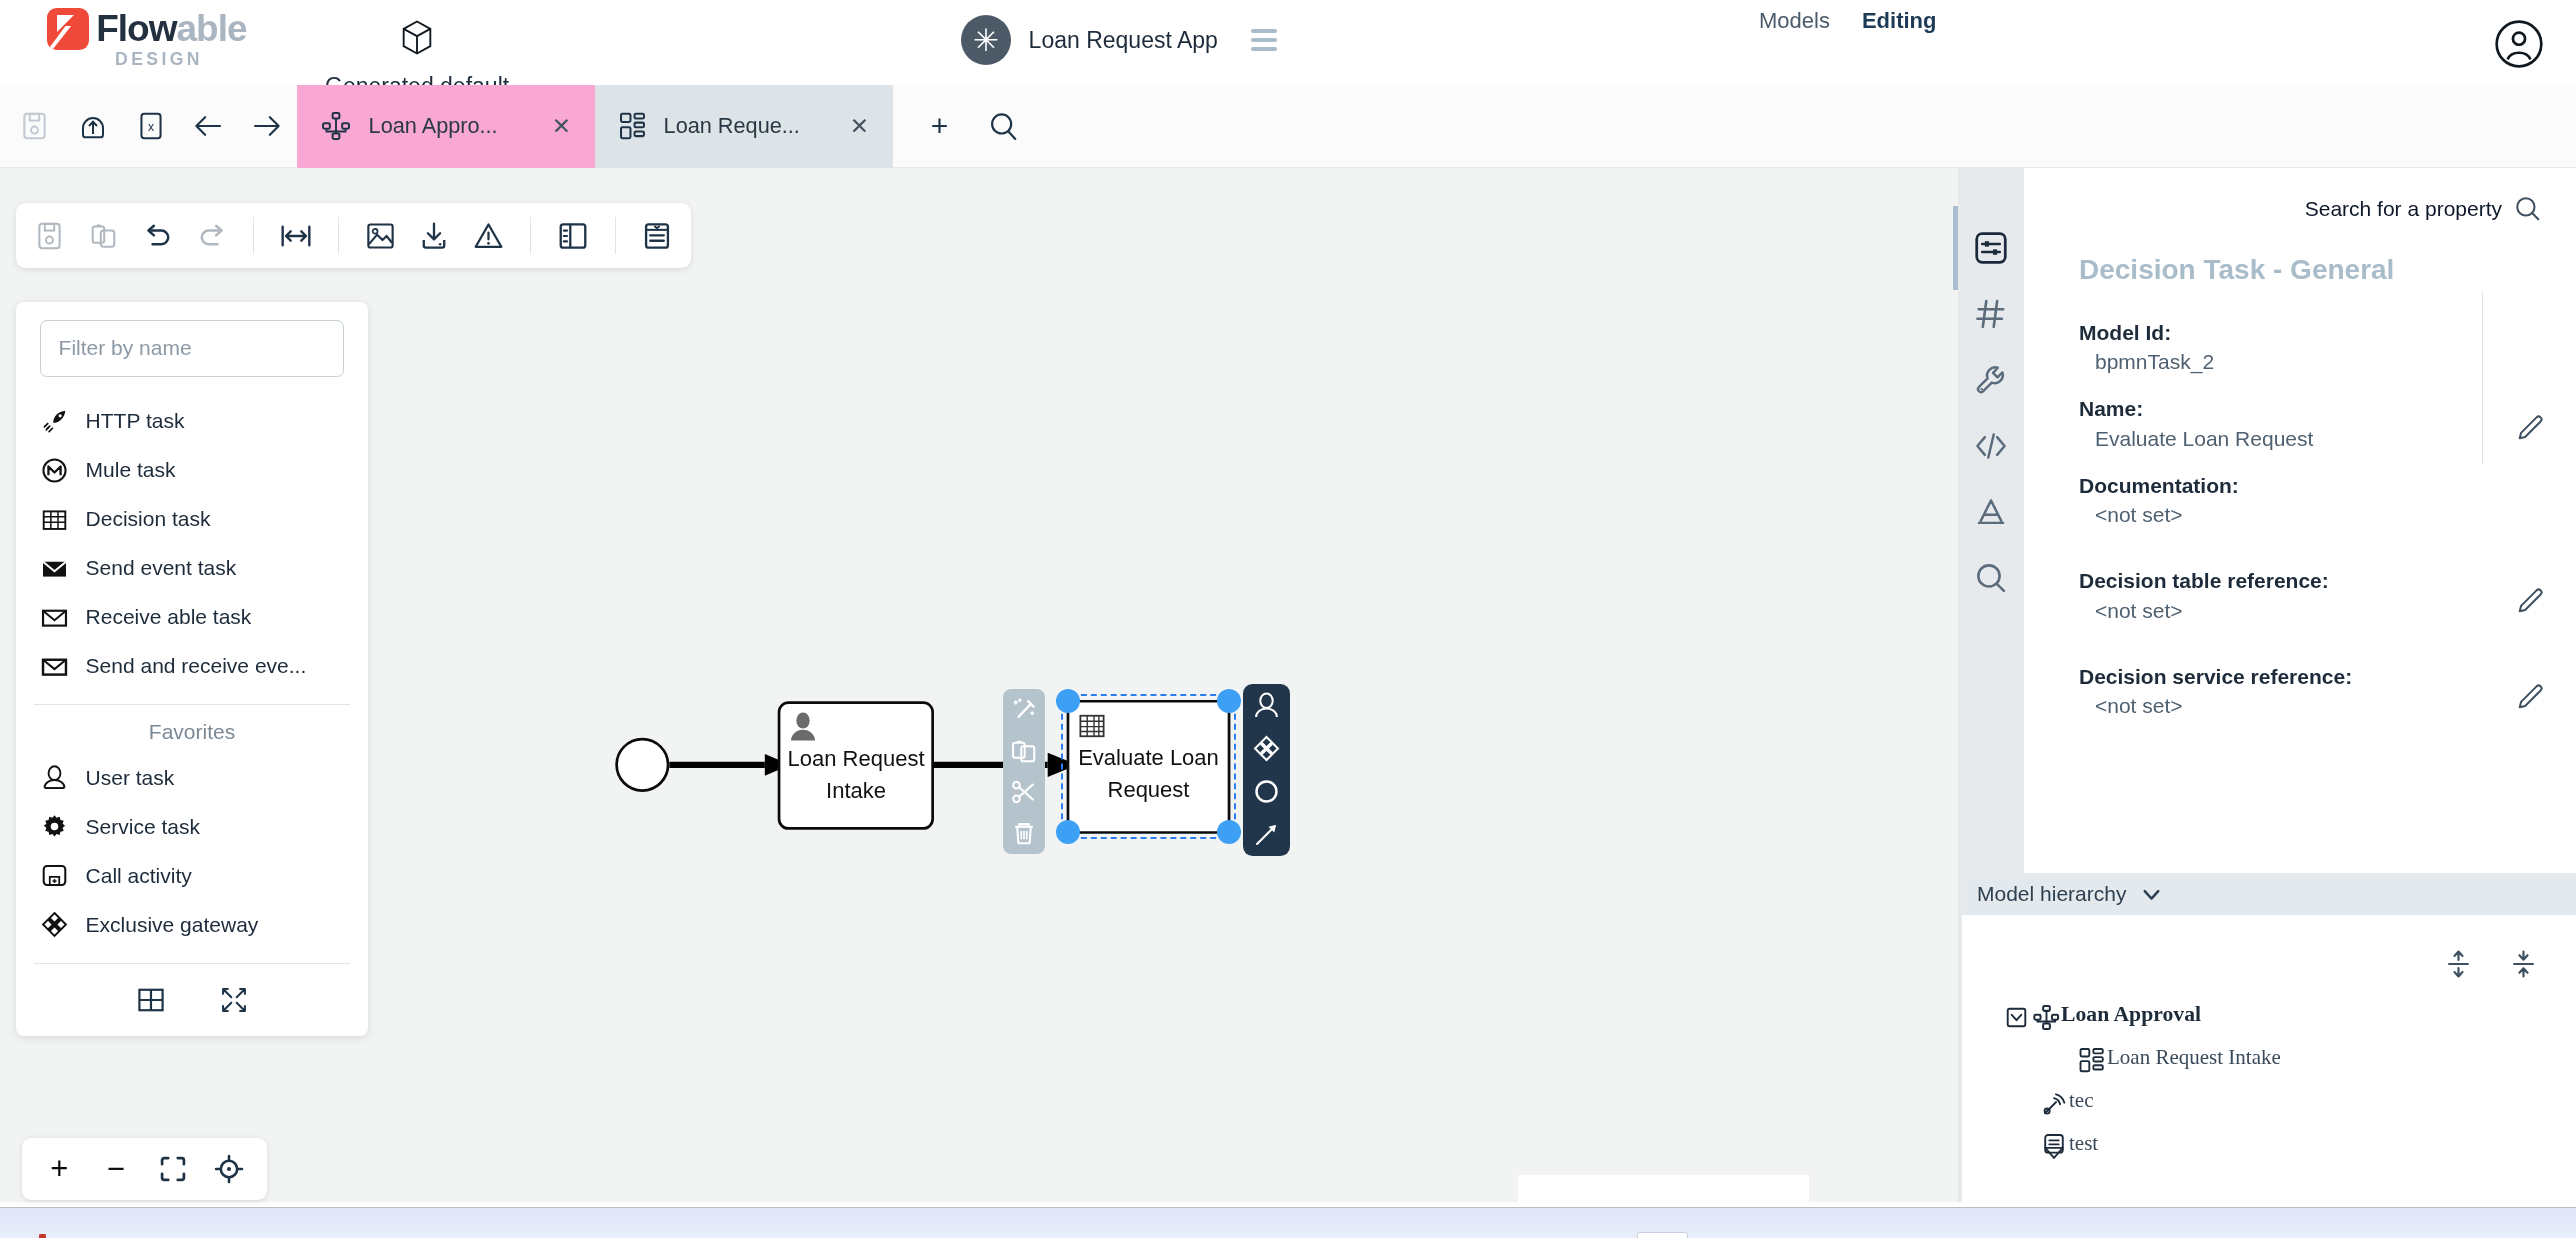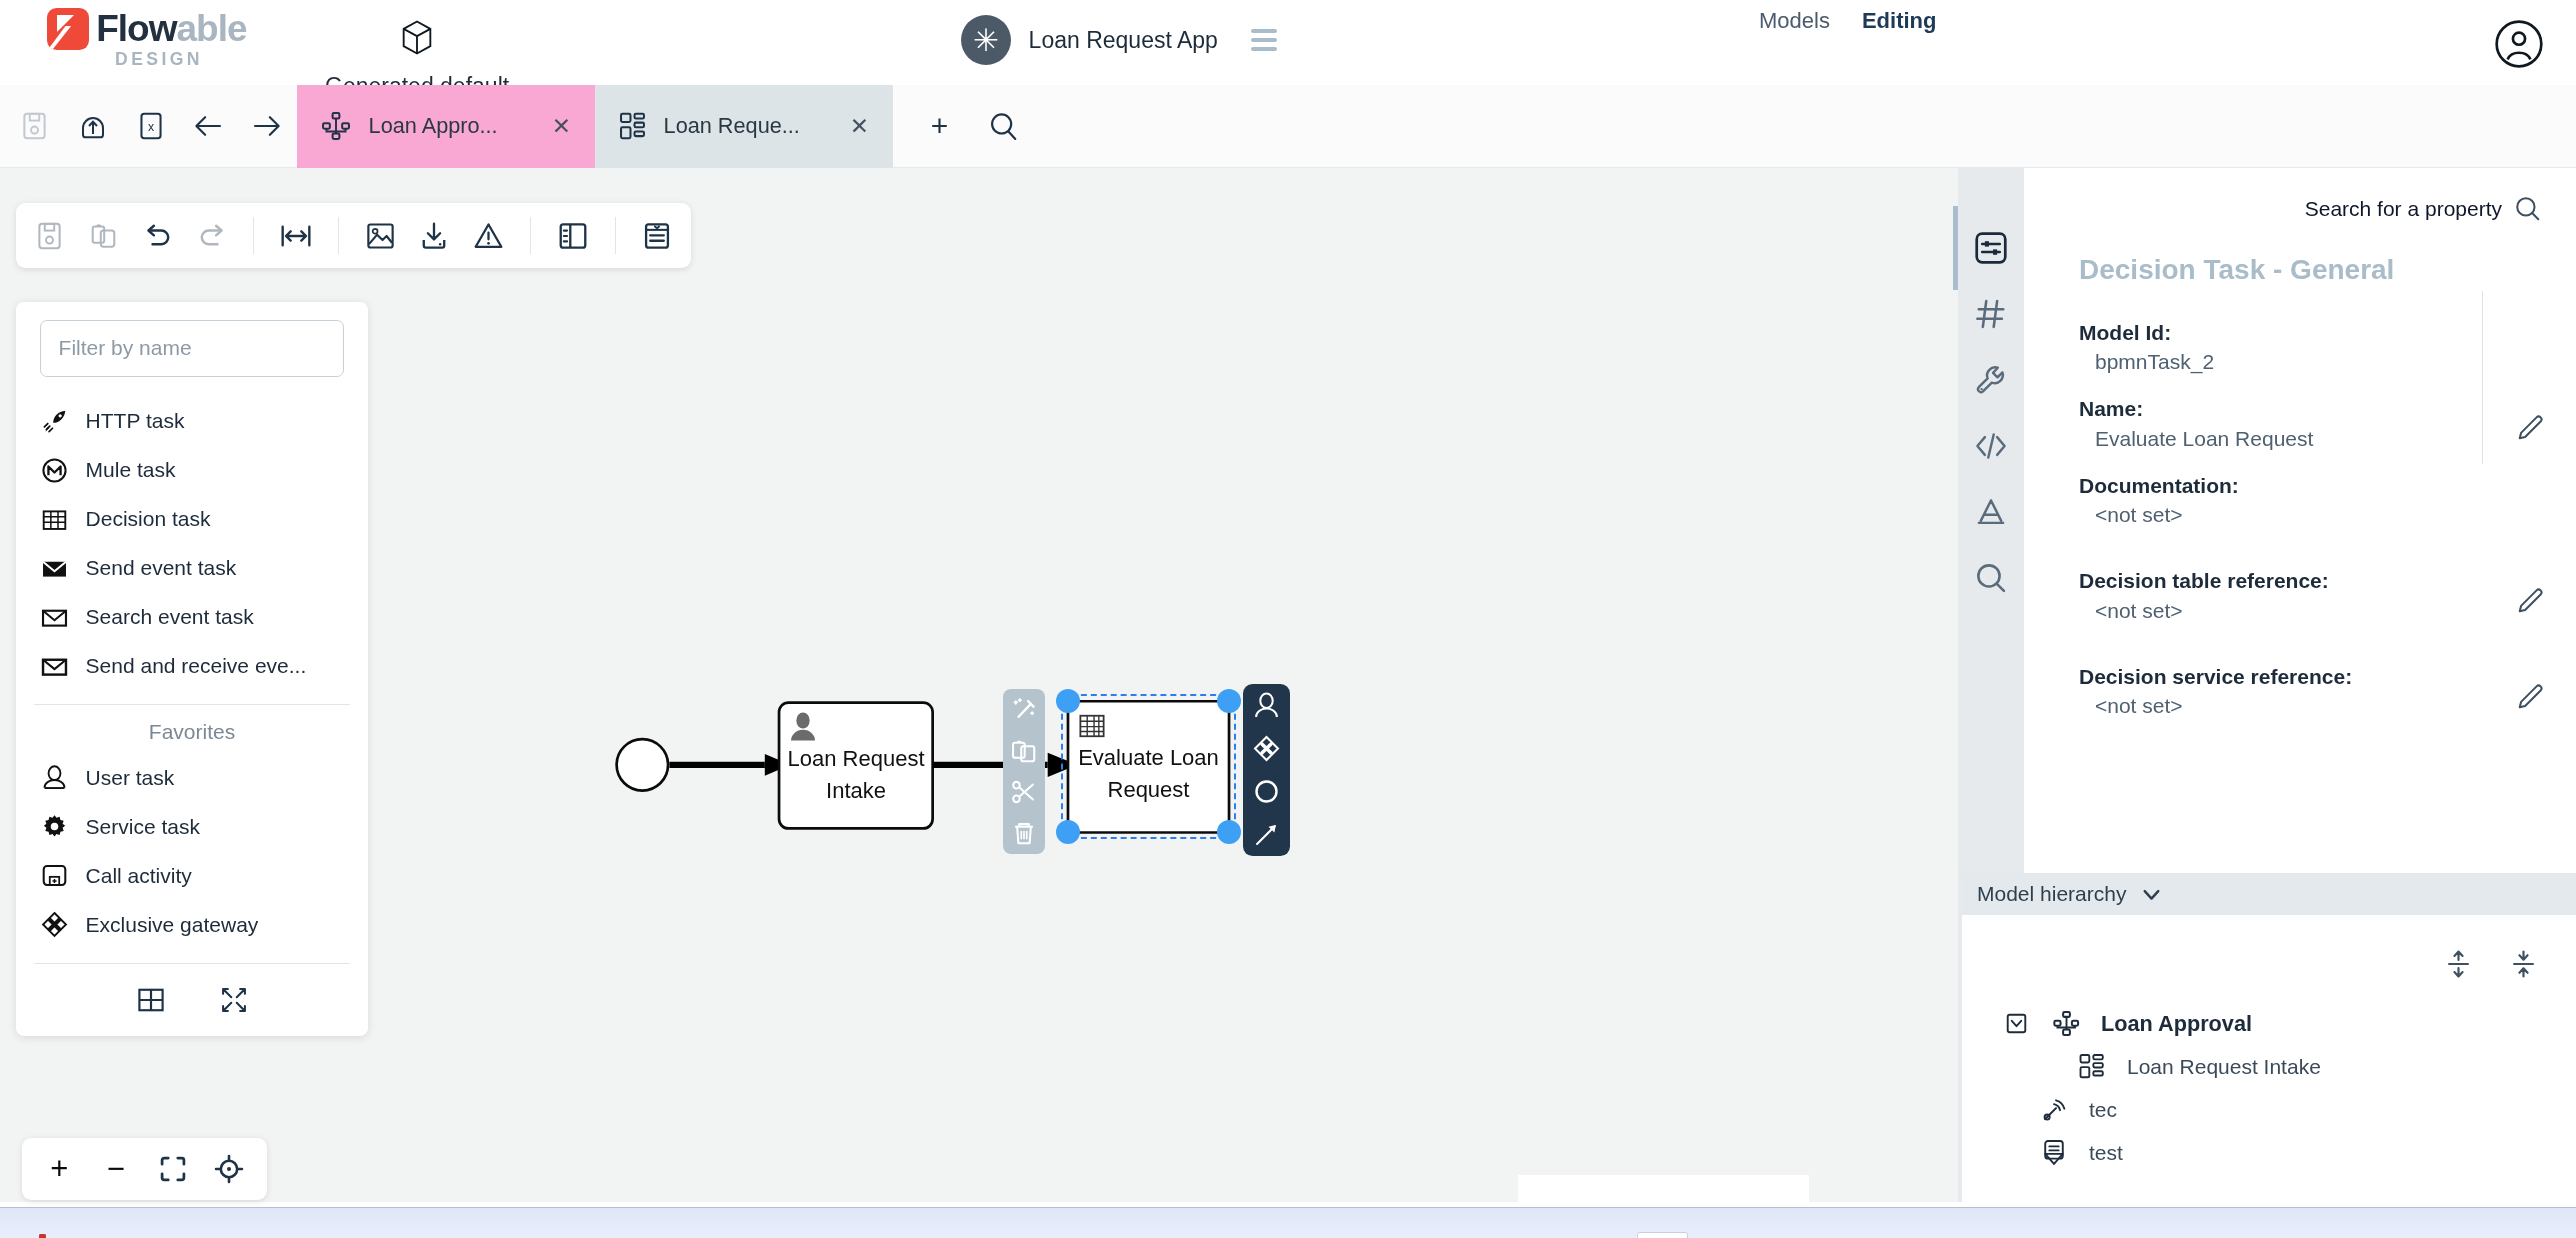--- a/index.html
+++ b/index.html
@@ -218,21 +218,21 @@
   .mh-header {
     position: absolute; left: 1962px; top: 873px; width: 614px; height: 42px;
     background: #e3e9ec;
     display: flex; align-items: center; gap: 13.5px;
     padding-left: 15px;
     font-size: 21px; color: #2e3f50;
   }
   .mh-body { position: absolute; left: 1962px; top: 915px; width: 614px; height: 287px; background: #fff; }
   .mh-sort { position: absolute; right: 39px; top: 34px; display: flex; gap: 38px; }
   .mh-tree { padding: 87px 0 0 39px; }
-  .mh-row { display: flex; align-items: center; gap: 20px; height: 43px; font-size: 21.7px; color: #1d2b3a; }
+  .mh-row { display: flex; align-items: flex-start; gap: 0; height: 43px; font-size: 21.7px; color: #1d2b3a; font-family: Liberation Serif, serif; }
   .mh-row.indent1 { padding-left: 76px; font-size: 21px; color: #3b4a59; }
   .mh-row.indent0b { padding-left: 38px; font-size: 21px; color: #3b4a59; }
   .mh-row.root { font-weight: bold; }
   .mh-ic { width: 30px; height: 30px; display: flex; align-items: center; justify-content: center; flex: 0 0 30px; }
 
   
   .taskbar {
     position: absolute; left: 0; top: 1207px; width: 2576px; height: 31px;
     background: linear-gradient(180deg,#dfe6f7 0%, #e9eefb 100%);
     border-top: 1.4px solid #b8bfc9;
@@ -594,21 +594,21 @@
     <span>Send event task</span>
   </div>
 
   <div class="pal-item">
     <span class="pal-icon">
       <svg width="27" height="27" viewBox="0 0 20 20">
           <rect x="1.5" y="5" width="17" height="11" fill="none" stroke="#111" stroke-width="1.6"></rect>
           <path d="M1.5 5 L10 12 L18.5 5" fill="none" stroke="#111" stroke-width="1.5"></path>
         </svg>
     </span>
-    <span>Search event task</span>
+    <span>Receive able task</span>
   </div>
 
   <div class="pal-item">
     <span class="pal-icon">
       <svg width="27" height="27" viewBox="0 0 20 20">
           <rect x="1.5" y="5" width="17" height="11" fill="none" stroke="#111" stroke-width="1.8"></rect>
           <path d="M1.5 5 L10 12 L18.5 5" fill="none" stroke="#111" stroke-width="1.6"></path>
         </svg>
     </span>
     <span>Send and receive eve...</span>

